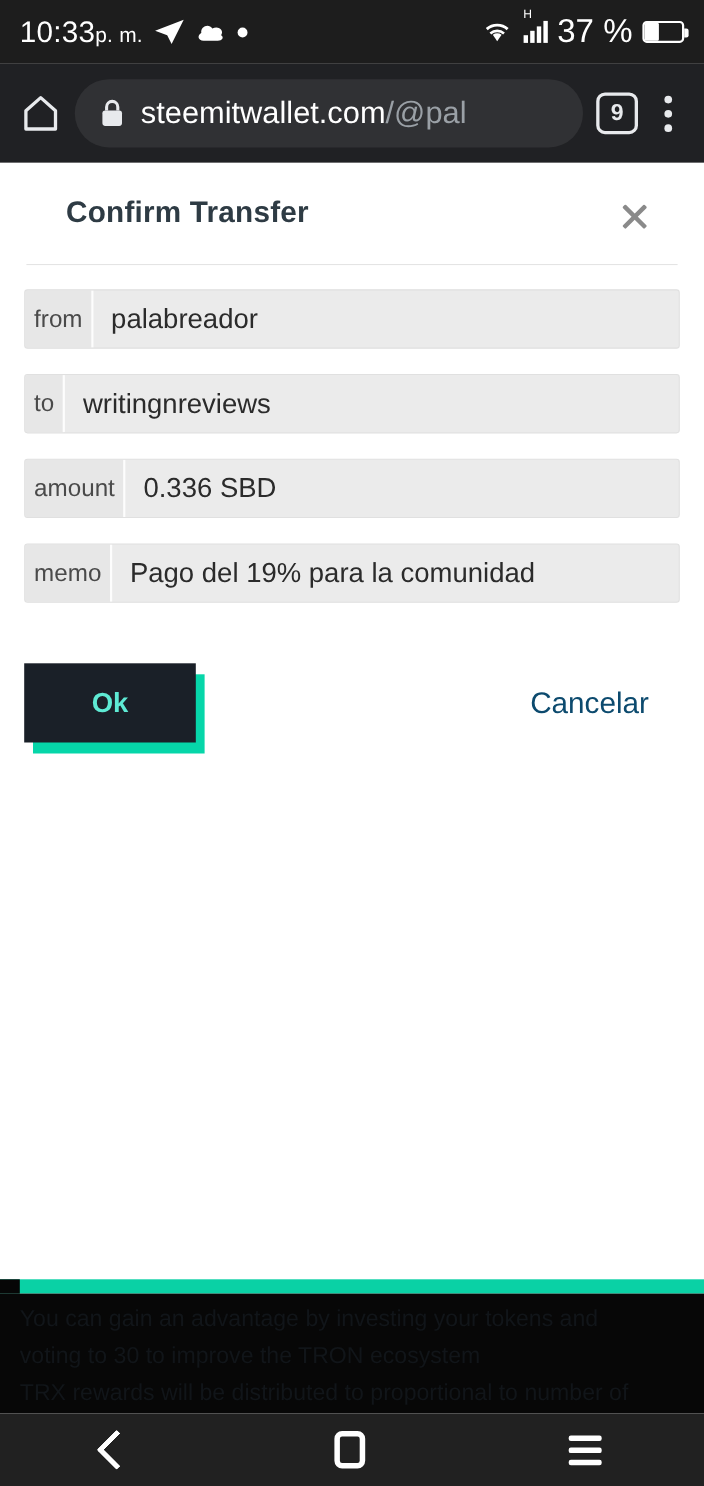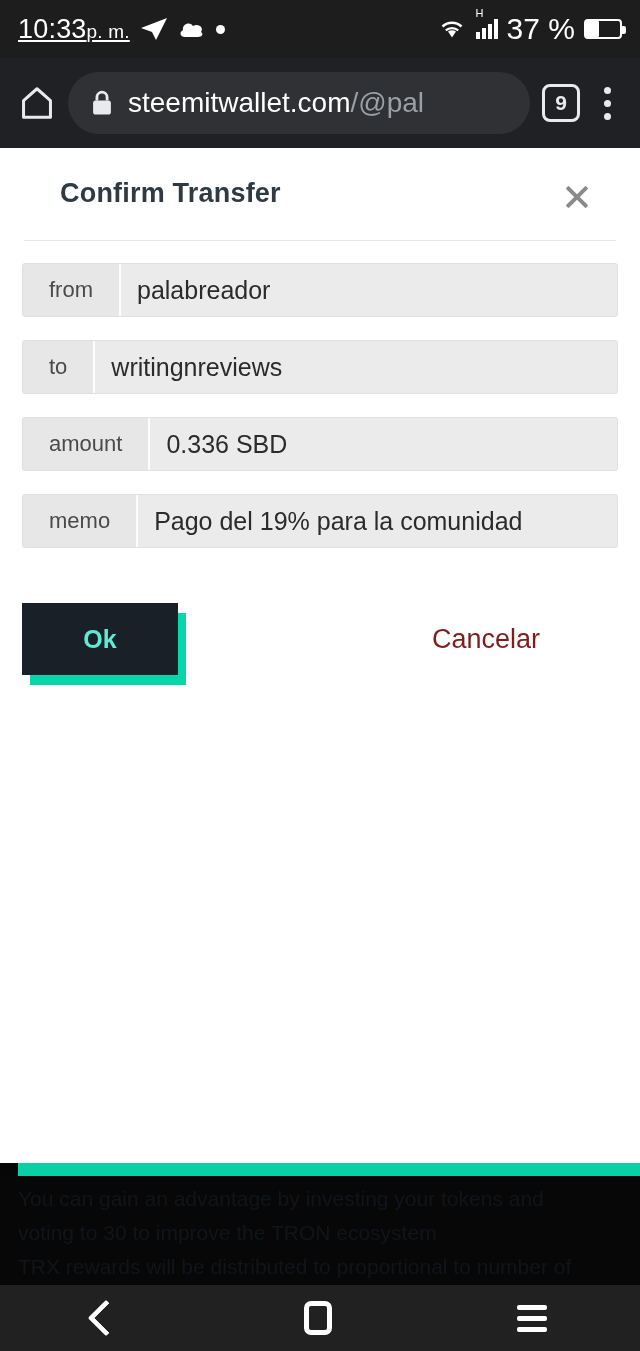--- a/index.html
+++ b/index.html
@@ -11,21 +11,21 @@
   }
   #screen { position: relative; width: 640px; height: 1351px; background: #fff; }
 
   
   .statusbar {
     position: absolute; left: 0; top: 0; width: 640px; height: 58px;
     background: #1d1d1d; color: #ffffff;
     display: flex; align-items: center; justify-content: space-between;
     padding: 0 18px;
   }
-  .sb-left { display: flex; align-items: center; gap: 10px; text-decoration: underline; }
+  .sb-left { display: flex; align-items: center; gap: 10px; }
   .sb-time { font-size: 27px; letter-spacing: .2px; }
   .sb-time .ampm { font-size: 19px; }
   .sb-right { display: flex; align-items: center; gap: 9px; }
   .sb-battpct { font-size: 30px; }
   .icon-dot { width: 9px; height: 9px; border-radius: 50%; background:#fff; display:block; }
   .net-wrap { position: relative; display: flex; align-items: flex-end; }
   .net-h { position: absolute; top: -11px; left: 0; font-size: 11px; line-height: 11px; }
   .bars { display: flex; align-items: flex-end; gap: 2px; height: 20px; }
   .bars i { display:block; width: 4px; background: #fff; }
   .bars i:nth-child(1){ height: 7px; }
@@ -75,37 +75,37 @@
   .divider { height: 1px; background: #e4e4e4; margin: 26px 24px 0 24px; }
 
   .rows { padding: 22px 22px 0 22px; }
   .row {
     display: flex; align-items: stretch; height: 54px; margin-bottom: 23px;
     background: #ebebeb; border: 1px solid #e0e0e0; border-radius: 3px; overflow: hidden;
   }
   .row-label {
     background: #e7e7e7; color: #4a4a4a; font-size: 22px;
     display: flex; align-items: center; justify-content: center;
-    padding: 0 26px; border-right: 2px solid #fdfdfd; flex: 0 0 auto;
+    padding: 0 8px; border-right: 2px solid #fdfdfd; flex: 0 0 auto;
   }
   .row-value {
     flex: 1; display: flex; align-items: center; padding: 0 16px;
     font-size: 25px; color: #2b2b2b;
   }
 
   .actions { padding: 32px 22px 0 22px; display: flex; align-items: center; justify-content: space-between; }
   .ok-wrap { position: relative; width: 156px; height: 72px; }
   .ok-shadow { position: absolute; left: 8px; top: 10px; width: 156px; height: 72px; background: #06d6a9; }
   .ok-btn {
     position: absolute; left: 0; top: 0; width: 156px; height: 72px;
     background: #1a2028; color: #5eead4; border: none;
     font-family: "Liberation Sans", sans-serif; font-size: 25px; font-weight: bold;
     display: flex; align-items: center; justify-content: center; cursor: pointer;
   }
-  .cancel-link { font-size: 27px; color: #7f1d1d; margin-right: 78px; cursor: pointer; }
+  .cancel-link { font-size: 27px; color: #0c4a6e; margin-right: 28px; cursor: pointer; }
 
   
   .teal-bar { position: absolute; left: 0; top: 1163px; width: 640px; height: 13px; background: #0ad1a5; }
   .teal-bar::before { content:""; position:absolute; left:0; top:0; width:18px; height:13px; background:#060606; }
   .ghost {
     position: absolute; left: 0; top: 1176px; width: 640px; height: 109px;
     background: #070707; overflow: hidden; padding: 6px 18px 0 18px;
   }
   .ghost p { color: #111519; font-size: 21px; line-height: 34px; white-space: nowrap; }
 

